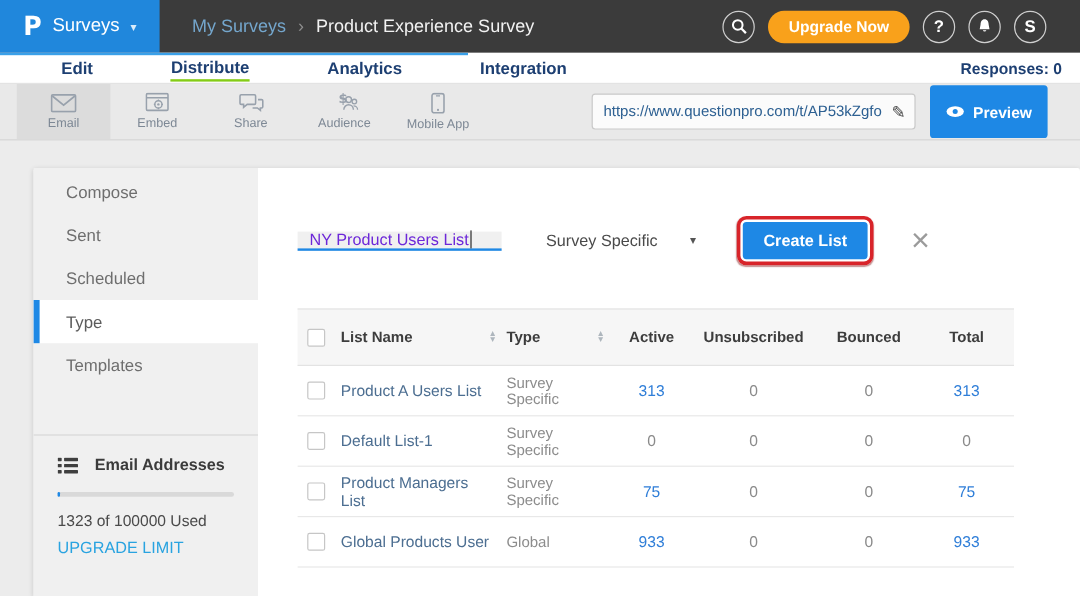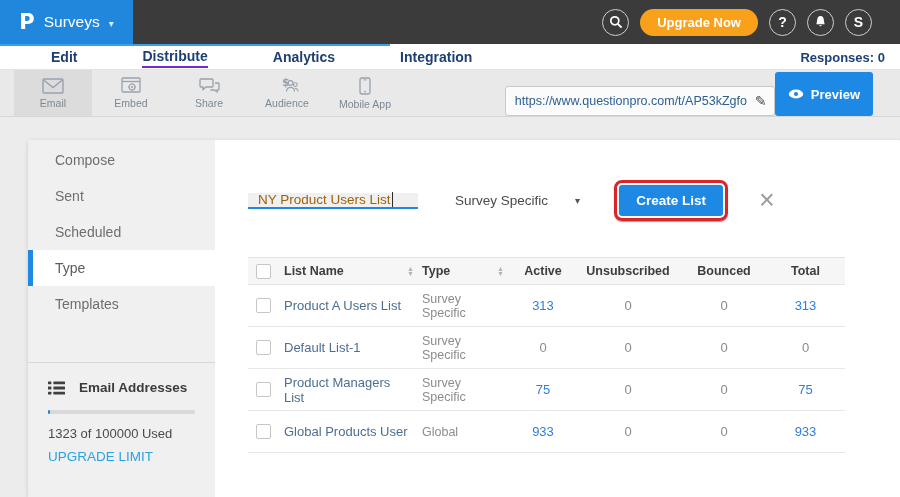--- a/index.html
+++ b/index.html
@@ -17,30 +17,30 @@
   .crumb-sep { color:#8f8f8f; font-size:15px; }
   .crumb-current { color:#f2f2f2; }
   .topbar-right { margin-left:auto; display:flex; align-items:center; gap:11px; padding-right:28px; }
   .circle-btn { width:27px; height:27px; border-radius:50%; border:1.5px solid #cfcfcf; background:transparent; color:#fff; display:flex; align-items:center; justify-content:center; font-size:14px; font-weight:bold; cursor:pointer; font-family:inherit; }
   .upgrade-btn { height:27px; padding:0 17px; border:none; border-radius:14px; background:#f9a11b; color:#fff; font-size:13px; font-weight:bold; cursor:pointer; font-family:inherit; }
   .topbar-accent { position:absolute; left:0; bottom:-2px; width:390px; height:2px; background:#3aa0e8; z-index:3; }
 
   
   .navbar { position:relative; height:26px; background:#fff; display:flex; align-items:center; padding:2px 15px 0 15px; border-bottom:1px solid #e3e3e3; }
   .nav-item { font-size:14px; font-weight:600; color:#1d3f72; margin-right:29px; cursor:pointer; text-decoration:none; padding-bottom:2px;margin-left:36px; }
-  .nav-item.active { border-bottom:2px solid #6d28d9; }
+  .nav-item.active { border-bottom:2px solid #84cc16; }
   .responses { margin-left:auto; font-size:13px; font-weight:600; color:#1d3f72; }
 
   
   .toolbar { height:47px; background:#e9e9e9; border-bottom:1px solid #d6d6d6; display:flex; align-items:stretch; padding-left:14px; }
   .dist-tab { width:78px; display:flex; flex-direction:column; align-items:center; justify-content:center; gap:3px; cursor:pointer; }
   .dist-tab.selected { background:#dcdcdc; }
   .dist-tab .tab-label { font-size:10.5px; color:#7d8895; }
   .dist-tab svg { display:block; }
-  .toolbar-right { margin-left:auto; display:flex; align-items:flex-end; gap:0; padding-right:27px; }
+  .toolbar-right { margin-left:auto; display:flex; align-items:center; gap:12px; padding-right:27px; }
   .url-box { width:270px; height:30px; background:#fbfbfb; border:1px solid #c9c9c9; border-radius:3px; display:flex; align-items:center; cursor:text; }
   .url-text { flex:1; font-size:12.5px; color:#2d6092; padding:0 6px 0 9px; white-space:nowrap; overflow:hidden; }
   .pencil { width:26px; text-align:center; font-size:14px; color:#4a4a4a; cursor:pointer; }
   .preview-btn { height:44px; padding:0 13px; background:#1e88e5; border:none; border-radius:3px; color:#fff; font-size:13px; font-weight:bold; display:flex; align-items:center; gap:7px; cursor:pointer; font-family:inherit; }
 
   
   .page { height:380px; padding:23px 0 0 28px; }
   .card { display:flex; height:100%; background:#fff; border-radius:2px 2px 0 0; box-shadow:0 1px 4px rgba(0,0,0,.15); }
 
   
@@ -51,34 +51,34 @@
   .email-title { display:flex; align-items:center; gap:14px; }
   .email-title .title-text { font-size:13.5px; font-weight:bold; color:#3b3b3b; }
   .progress-track { margin-top:15px; height:4px; background:#d9d9d9; border-radius:2px; position:relative; }
   .progress-fill { position:absolute; left:0; top:0; height:4px; width:3px; background:#1e88e5; border-radius:2px; }
   .usage-text { margin-top:12px; font-size:13px; color:#4a4a4a; }
   .upgrade-link { margin-top:8px; font-size:13.5px; color:#29a3e0; cursor:pointer; }
 
   
   .main { flex:1; padding:40px 0 0 33px; }
   .form-row { display:flex; align-items:center; }
-  .name-input { width:170px; height:16px; background:#f0f0f0; border-bottom:2px solid #1e88e5; display:flex; align-items:center; padding:0 10px; font-size:13.5px; color:#a16207; cursor:text; }
+  .name-input { width:170px; height:16px; background:#f0f0f0; border-bottom:2px solid #1e88e5; display:flex; align-items:center; padding:0 10px; font-size:13.5px; color:#6d28d9; cursor:text; }
   .text-caret { width:1px; height:15px; background:#2c2c2c; margin-left:1px; animation:blink 1s steps(1) infinite; }
   @keyframes blink { 50% { opacity:0; } }
   .type-select { margin-left:37px; display:flex; align-items:center; cursor:pointer; }
   .type-select .sel-label { font-size:13.5px; color:#4a4a4a; }
   .type-select .sel-caret { font-size:10px; color:#555; margin-left:27px; }
   .red-ring { margin-left:34px; border:3px solid #d8242a; border-radius:8px; padding:2px; box-shadow:0 1px 1px rgba(120,0,0,.45); }
   .create-btn { width:104px; height:31px; background:#1e88e5; border:none; border-radius:3px; color:#fff; font-size:13.5px; font-weight:bold; cursor:pointer; font-family:inherit; }
   .close-x { margin-left:31px; font-size:27px; font-weight:300; color:#9b9b9b; cursor:pointer; line-height:1; }
 
   
   .lists-table { margin-top:36px; width:597px; font-size:13px; }
   .trow { display:grid; grid-template-columns:36px 138px 90px 62px 108px 84px 79px; align-items:center; }
-  .thead { height:28px; background:#f6f6f6; border-top:1px solid #e3e3e3; border-bottom:1px solid #e3e3e3; font-weight:bold; color:#3d3d3d; font-size:12.5px; }
+  .thead { height:48px; background:#f6f6f6; border-top:1px solid #e3e3e3; border-bottom:1px solid #e3e3e3; font-weight:bold; color:#3d3d3d; font-size:12.5px; }
   .tbody .trow { height:42px; border-bottom:1px solid #e8e8e8; }
   .cell { display:flex; align-items:center; }
   .c-cb { padding-left:8px; }
   .c-name, .c-type { padding-right:8px; justify-content:space-between; }
   .c-center { justify-content:center; }
   .checkbox { width:15px; height:15px; background:#fff; border:1px solid #c6c6c6; border-radius:2px; cursor:pointer; }
   .sort { display:inline-flex; flex-direction:column; color:#aeb6bd; font-size:7px; line-height:5px; cursor:pointer; }
   .tbody .c-name { color:#4c6e91; cursor:pointer; }
   .tbody .c-type { color:#8c8c8c; font-size:12.5px; }
   .num { justify-content:center; }
@@ -88,20 +88,25 @@
 </head>
 <body>
 
 <div class="screen">
 
   <header class="topbar">
     <div class="logo-block">
       <span class="qp-logo">P</span>
       <span class="product">Surveys</span>
       <span class="caret">▾</span>
+    </div>
+    <div class="crumbs">
+      <span class="crumb-link">My Surveys</span>
+      <span class="crumb-sep">›</span>
+      <span class="crumb-current">Product Experience Survey</span>
     </div>
     <div class="topbar-right">
       <button class="circle-btn">
         <svg width="14" height="14" viewBox="0 0 14 14">
             <circle cx="5.8" cy="5.8" r="4" fill="none" stroke="#fff" stroke-width="1.7"></circle>
             <line x1="8.8" y1="8.8" x2="12.6" y2="12.6" stroke="#fff" stroke-width="1.9"></line>
           </svg>
       </button>
       <button class="upgrade-btn">Upgrade Now</button>
       <button class="circle-btn">?</button>

